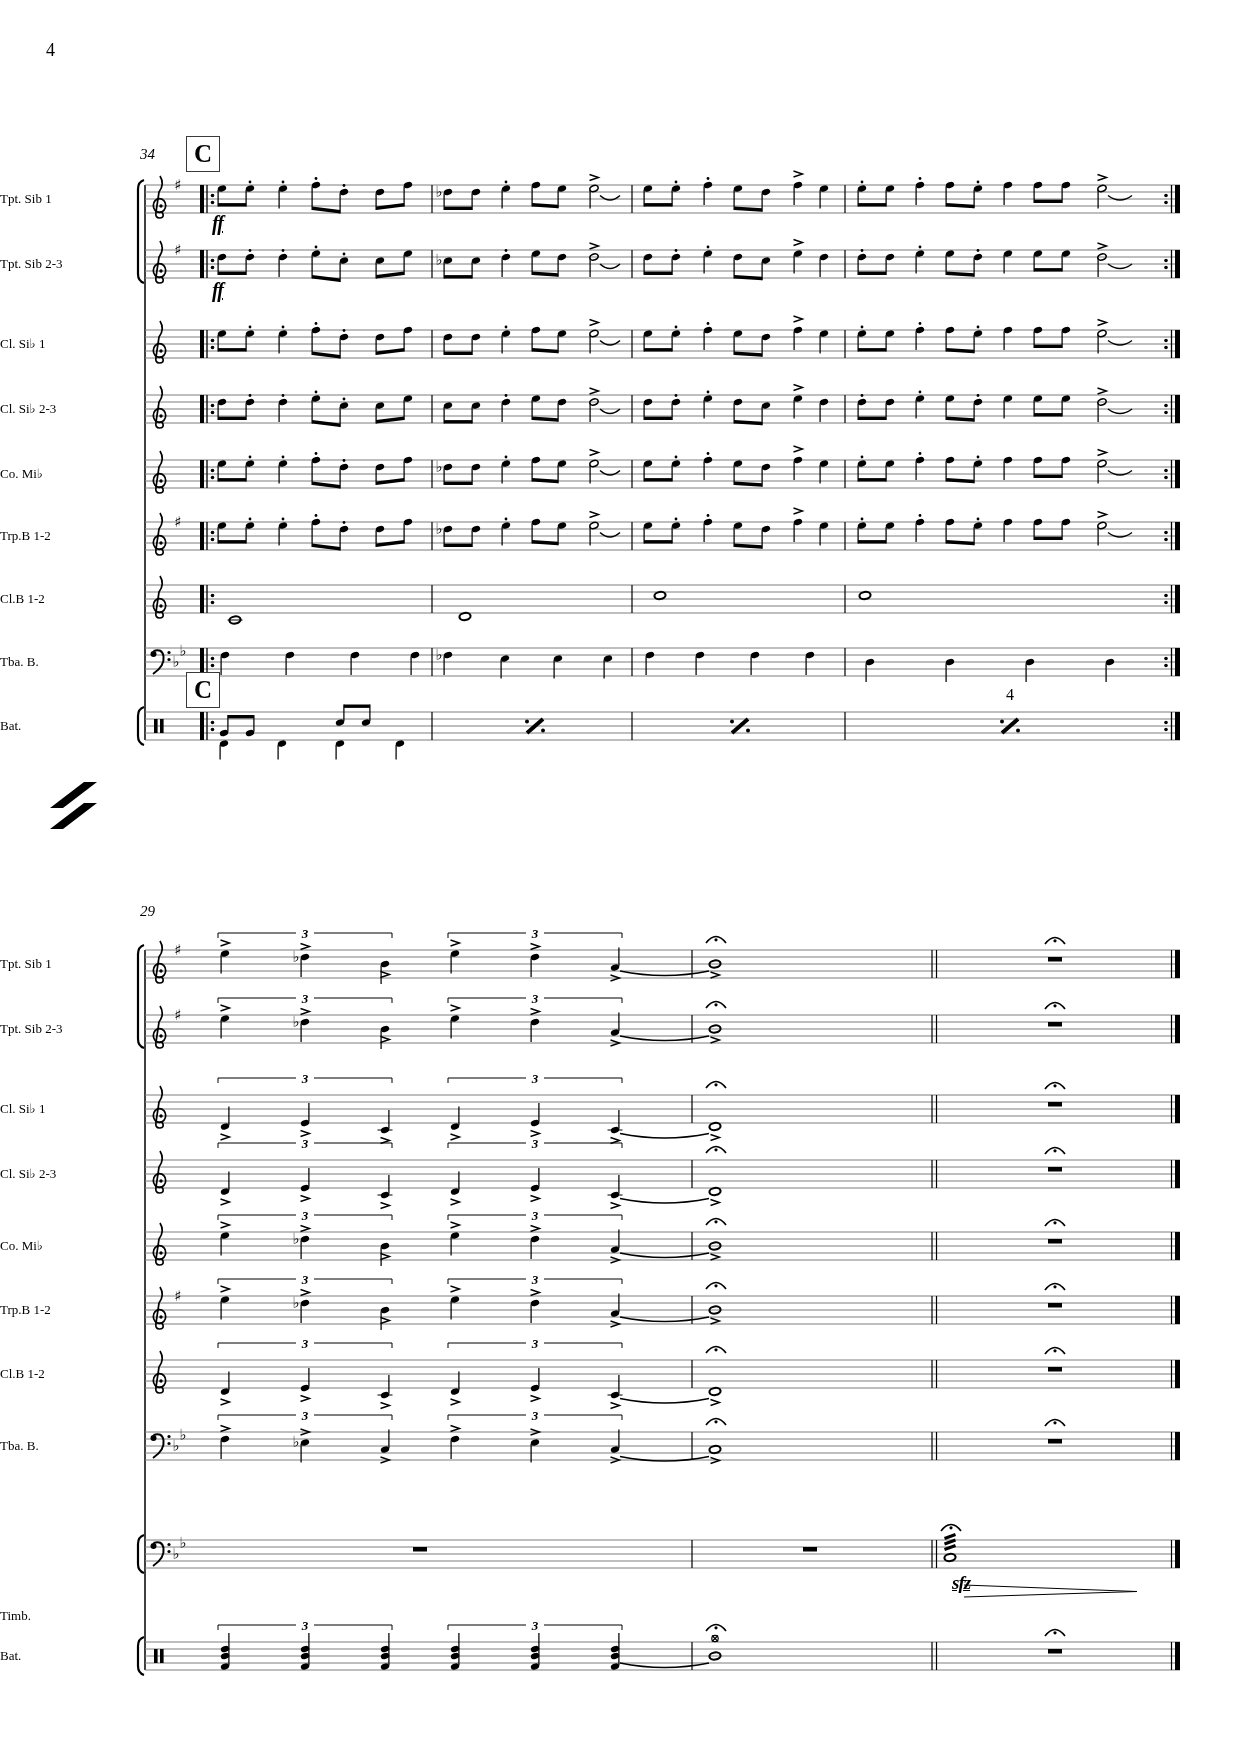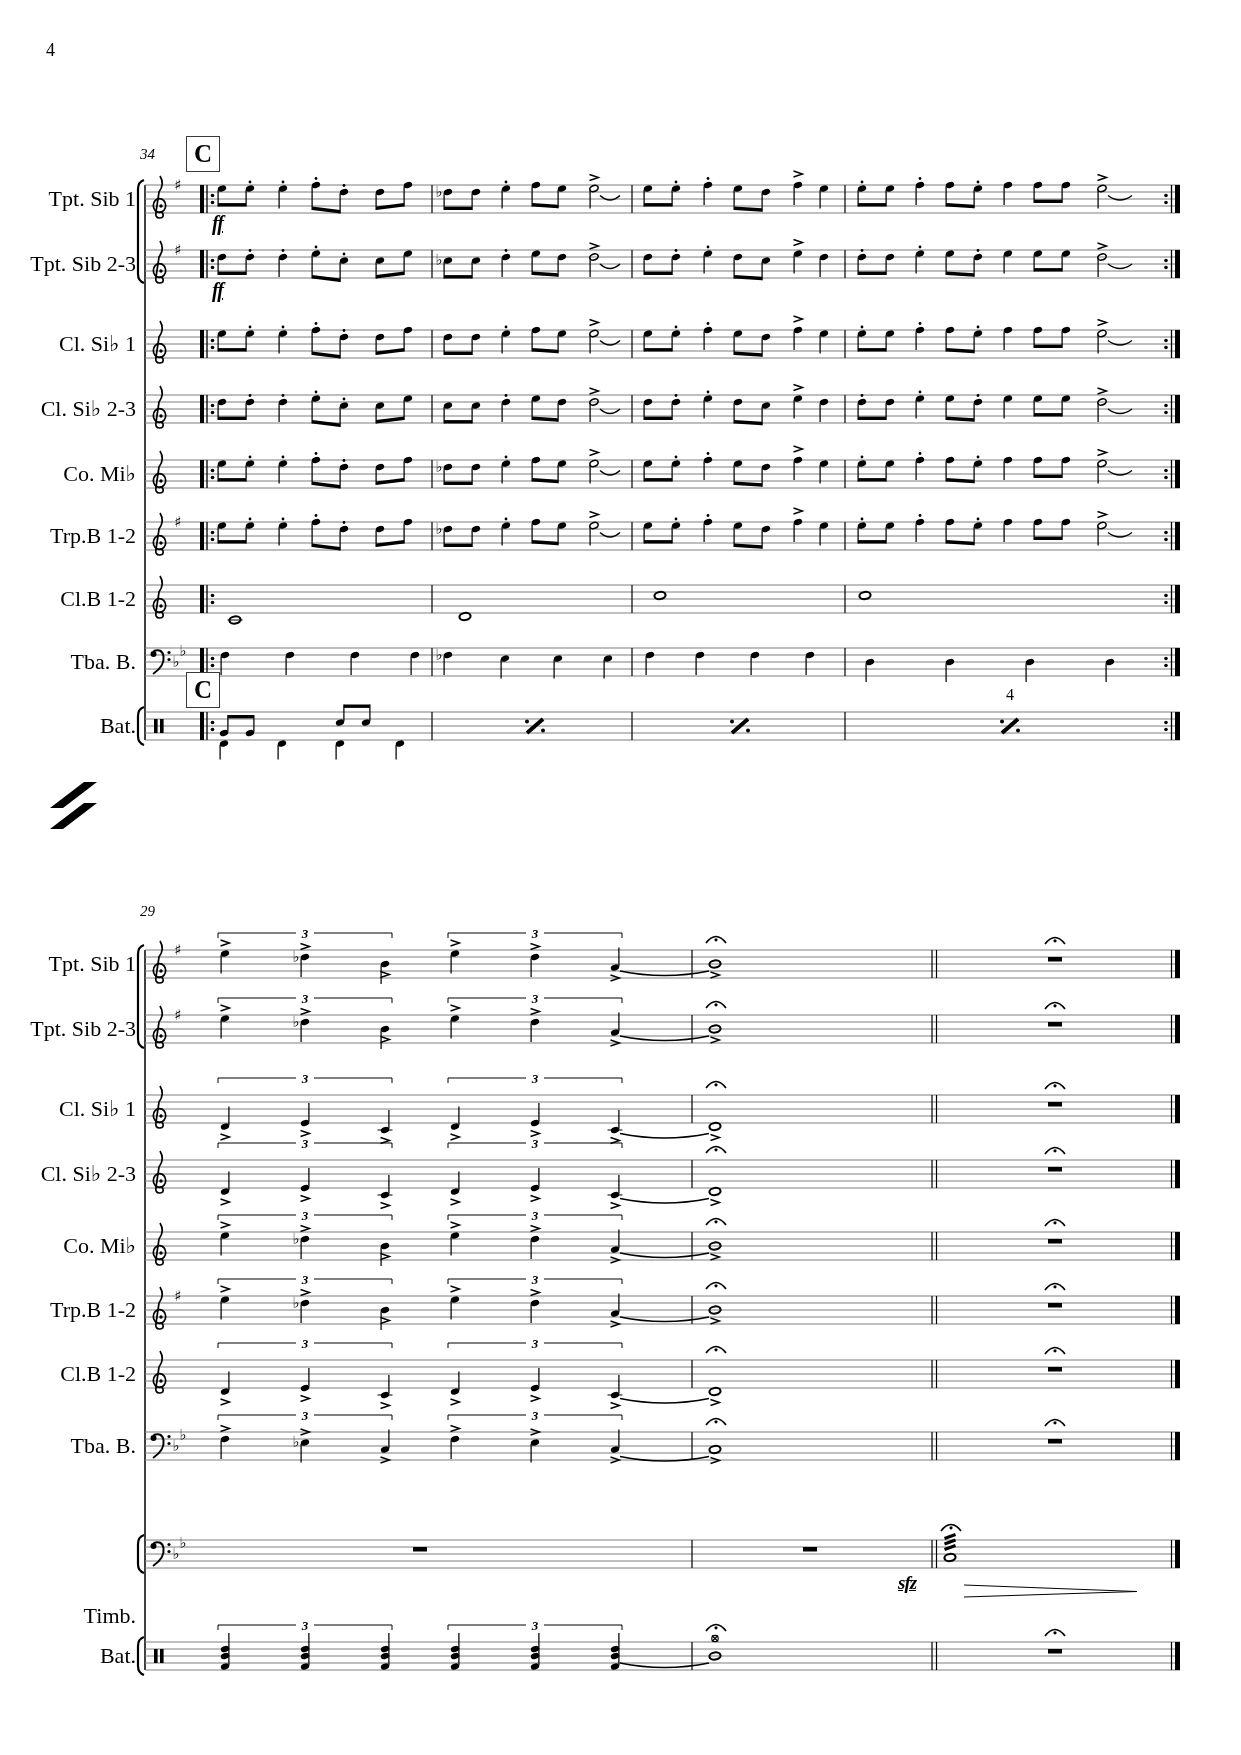--- a/index.html
+++ b/index.html
@@ -5,21 +5,21 @@
   html,body{margin:0;padding:0;background:#ffffff;}
   .page{position:relative;width:1241px;height:1755px;background:#ffffff;overflow:hidden;
         font-family:"Liberation Serif","DejaVu Serif","DejaVu Sans",serif;color:#000;}
   .page svg{position:absolute;left:0;top:0;}
   .txt{position:absolute;white-space:nowrap;}
   .pagenum{left:46px;top:40px;font-size:18px;}
   .mnum{font-style:italic;font-size:15px;}
   .rehearsal{width:32px;height:34px;border:1.6px solid #3a3a3a;display:flex;align-items:center;justify-content:center;
              font-weight:bold;font-size:25px;background:#fff;}
   .dyn{font-style:italic;font-weight:bold;font-size:20px;letter-spacing:-1px;text-decoration:underline;}
-  .ilabel{position:absolute;left:0;width:136px;text-align:right;font-size:22px;height:22px;line-height:22px;}
+  .ilabel{position:absolute;left:0;width:136px;font-size:13px;height:22px;line-height:22px;}
   .mrest{width:40px;text-align:center;font-size:16px;}
 </style>
 </head>
 <body>
 
 <div class="page">
 
   <svg id="score" width="1241" height="1755" viewBox="0 0 1241 1755">
       <g>
         <line x1="145" y1="185" x2="145" y2="740" stroke="#000000" stroke-width="1.5"></line>
@@ -1323,21 +1323,21 @@
   <div class="ilabel" style="top:253px">Tpt. Sib 2-3</div>
   <div class="ilabel" style="top:333px">Cl. Si♭ 1</div>
   <div class="ilabel" style="top:398px">Cl. Si♭ 2-3</div>
   <div class="ilabel" style="top:463px">Co. Mi♭</div>
   <div class="ilabel" style="top:525px">Trp.B 1-2</div>
   <div class="ilabel" style="top:588px">Cl.B 1-2</div>
   <div class="ilabel" style="top:651px">Tba. B.</div>
   <div class="ilabel" style="top:715px">Bat.</div>
 
   <div class="txt mnum" style="left:140px;top:903px">29</div>
-  <div class="txt dyn" style="left:898px;top:1572px;font-size:19px">sfz</div>
+  <div class="txt dyn" style="left:952px;top:1572px;font-size:19px">sfz</div>
 
   <div class="ilabel" style="top:953px">Tpt. Sib 1</div>
   <div class="ilabel" style="top:1018px">Tpt. Sib 2-3</div>
   <div class="ilabel" style="top:1098px">Cl. Si♭ 1</div>
   <div class="ilabel" style="top:1163px">Cl. Si♭ 2-3</div>
   <div class="ilabel" style="top:1235px">Co. Mi♭</div>
   <div class="ilabel" style="top:1299px">Trp.B 1-2</div>
   <div class="ilabel" style="top:1363px">Cl.B 1-2</div>
   <div class="ilabel" style="top:1435px">Tba. B.</div>
   <div class="ilabel" style="top:1605px">Timb.</div>

